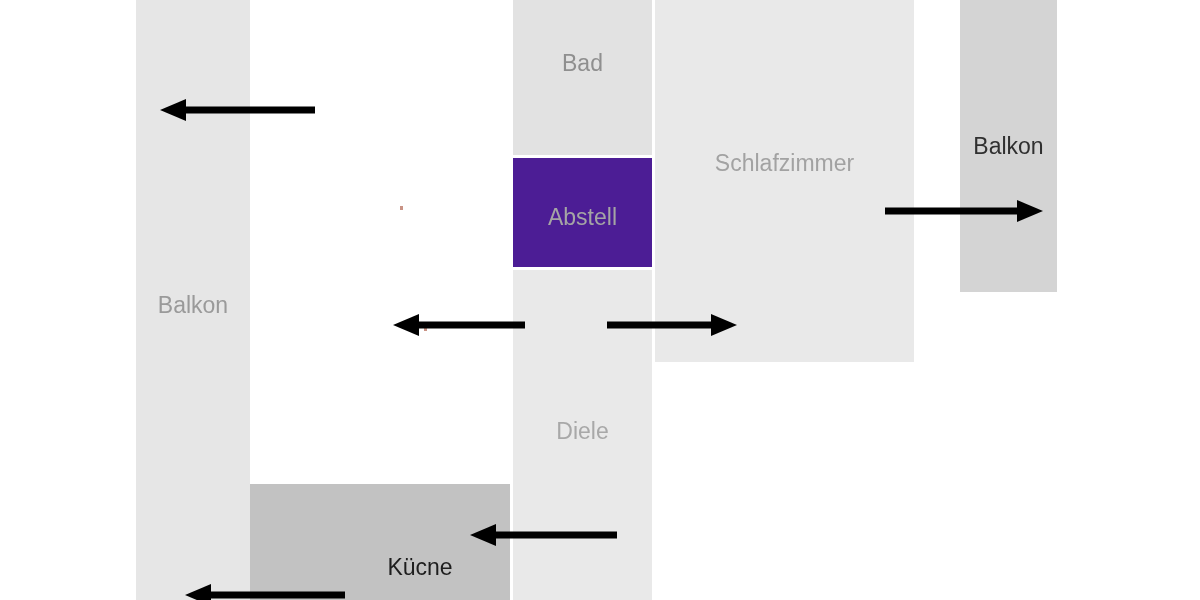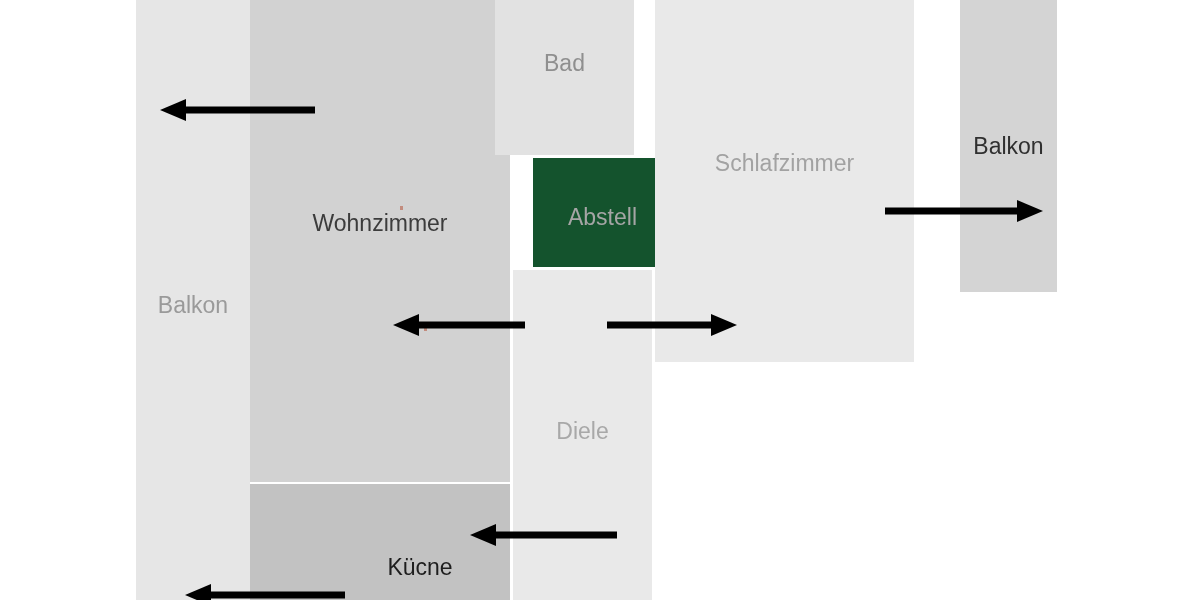--- a/index.html
+++ b/index.html
@@ -52,21 +52,21 @@
   .r-kueche {
     left: 250px; top: 484px; width: 260px; height: 116px;
     background: #c2c2c2;
   }
   .r-kueche .room-label {
     position: absolute; left: 50%; top: 83px;
     transform: translate(-50%, -50%);
     color: #1e1e1e;
   }
   .r-bad {
-    left: 495px; top: 0px; width: 139px; height: 155px;
+    left: 513px; top: 0px; width: 139px; height: 155px;
     background: #e2e2e2;
   }
   .r-bad .room-label {
     position: absolute; left: 50%; top: 63px;
     transform: translate(-50%, -50%);
     color: #8f8f8f;
   }
   .r-abstell {
     left: 513px; top: 158px; width: 139px; height: 109px;
     background: #e7e7e7;
@@ -133,33 +133,30 @@
 </style>
 </head>
 <body>
 
 <div id="floorplan" style="background: rgb(255, 255, 255);">
 
   <div class="room r-balkon-left" style="background: rgb(230, 230, 230);">
     <span class="room-label" style="color: rgb(154, 154, 154);">Balkon</span>
   </div>
 
-  <div class="room r-wohnzimmer" style="background: rgb(210, 210, 210);">
-    <span class="room-label" style="color: rgb(60, 60, 60);">Wohnzimmer</span>
-  </div>
 
   <div class="room r-kueche" style="background: rgb(194, 194, 194);">
     <span class="room-label" style="color: rgb(30, 30, 30); margin-left: 40px;">Kücne</span>
   </div>
 
   <div class="room r-bad" style="background: rgb(226, 226, 226);">
     <span class="room-label" style="color: rgb(143, 143, 143);">Bad</span>
   </div>
 
-  <div class="room r-abstell" style="background: #14532d; margin-left: 20px;">
+  <div class="room r-abstell" style="background: #4c1d95;">
     <span class="room-label" style="color: rgb(165, 165, 165);">Abstell</span>
   </div>
 
   <div class="room r-diele" style="background: rgb(233, 233, 233);">
     <span class="room-label" style="color: rgb(168, 168, 168);">Diele</span>
   </div>
 
   <div class="room r-schlafzimmer" style="background: rgb(233, 233, 233);">
     <span class="room-label" style="color: rgb(162, 162, 162);">Schlafzimmer</span>
   </div>

